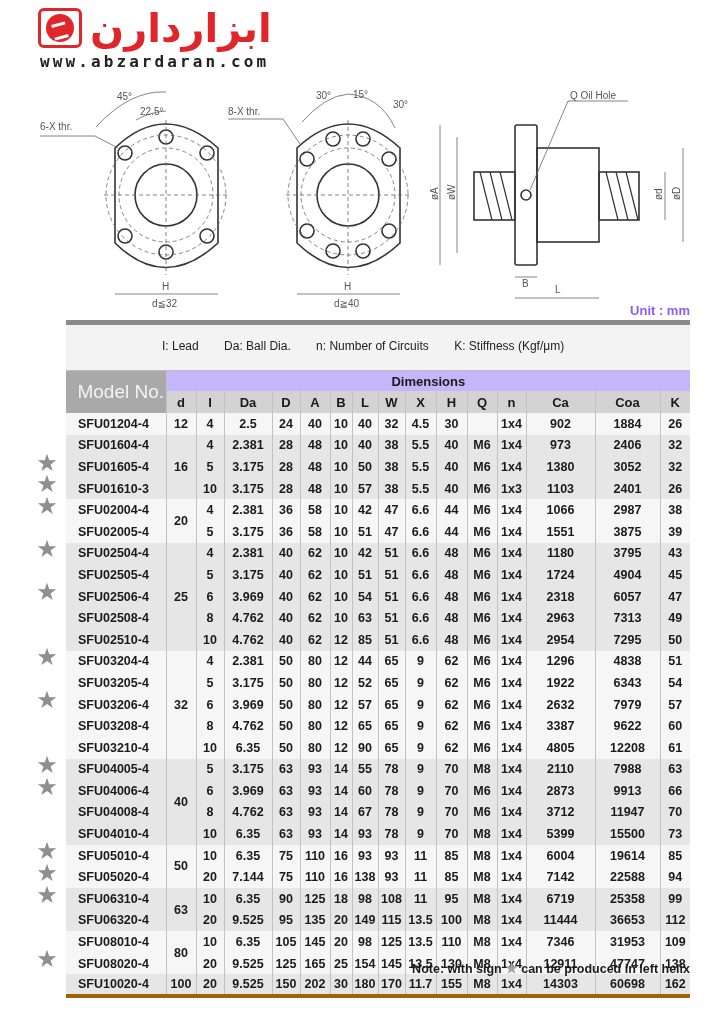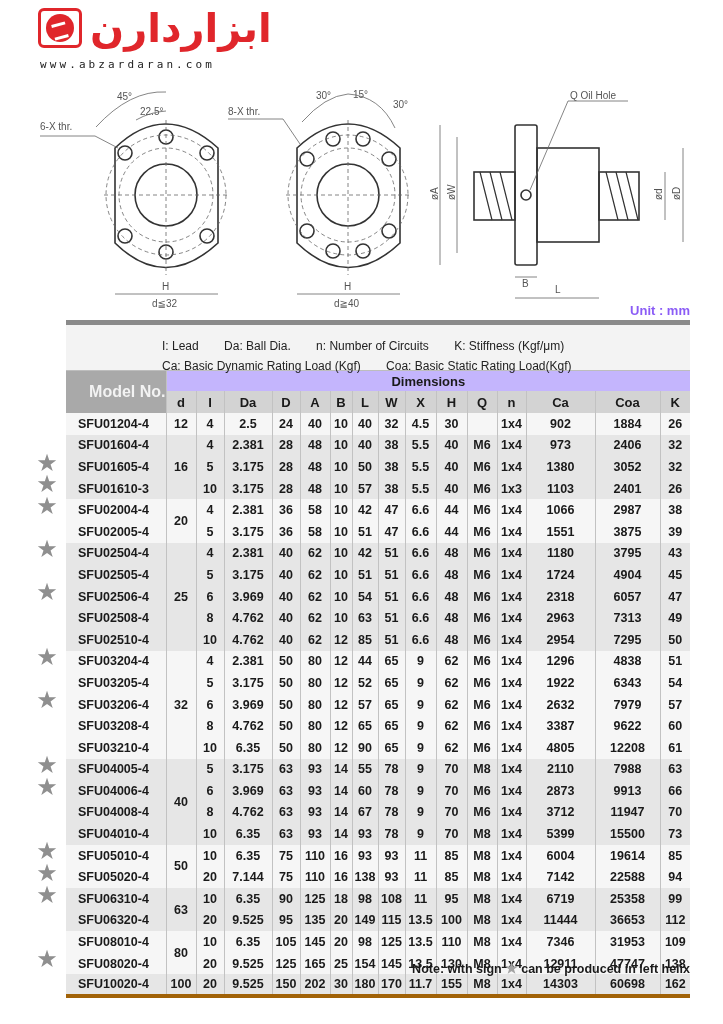--- a/index.html
+++ b/index.html
@@ -5,38 +5,38 @@
   * { box-sizing: border-box; margin: 0; padding: 0; }
   html, body { width: 723px; height: 1024px; background: #ffffff; overflow: hidden; }
   body { position: relative; font-family: "Liberation Sans", sans-serif; color: #1a1a1a; }
 
   
   .logo { position: absolute; left: 38px; top: 8px; display: flex; align-items: flex-end; }
   .logo-box { width: 44px; height: 40px; border: 3px solid #e0262b; border-radius: 6px; display: flex; align-items: center; justify-content: center; }
   .logo-mark { width: 28px; height: 28px; background: #e0262b; border-radius: 50%; position: relative; }
   .logo-mark::after { content: ""; position: absolute; left: 7px; top: 9px; width: 14px; height: 10px; border-top: 3px solid #fff; border-bottom: 3px solid #fff; transform: rotate(-15deg); }
   .logo-text { margin-left: 8px; color: #e0262b; font-size: 40px; font-weight: bold; font-family: "DejaVu Sans", sans-serif; line-height: 40px; letter-spacing: -1px; direction: rtl; }
-  .logo-url { position: absolute; left: 40px; top: 58px; font-family: "DejaVu Sans Mono", monospace; font-size: 11px; letter-spacing: 3.1px; color: #222; }
+  .logo-url { position: absolute; left: 40px; top: 52px; font-family: "DejaVu Sans Mono", monospace; font-size: 16px; letter-spacing: 3.1px; color: #222; font-weight: bold; }
 
   
   .diagram { position: absolute; left: 0; top: 80px; width: 723px; height: 230px; }
   .diagram text { font-family: "Liberation Sans", sans-serif; fill: #555; }
 
   .unit { position: absolute; right: 33px; top: 303px; font-size: 13px; font-weight: bold; color: #8b5cf6; }
 
   
   .panel { position: absolute; left: 66px; top: 320px; width: 624px; }
   .topbar { height: 5px; background: #8a8a8a; }
   .legend { background: #f3f3f3; height: 46px; padding: 11px 0 0 96px; font-size: 12px; line-height: 20px; color: #222; border-bottom: 1px solid #bdbdbd; }
   .legend span { margin-right: 22px; }
 
   table { border-collapse: collapse; width: 624px; table-layout: fixed; }
   td, th { text-align: center; font-size: 12.5px; font-weight: bold; height: 21.6px; padding: 0; border-left: 1px solid #c2c2c2; }
   th { background: #d3d3d3; font-size: 13px; height: 22px; }
-  .model-h { background: #a9a9a9; color: #f3f3f3; font-size: 16px; font-weight: bold; text-align: right; padding-left: 10px; border-left: none; }
+  .model-h { background: #a9a9a9; color: #f3f3f3; font-size: 19px; font-weight: normal; text-align: center; padding-left: 10px; border-left: none; }
   .dims-h { background: #c4b5fd; font-size: 13px; height: 20px; border-bottom: none; }
   td.model { text-align: left; padding-left: 12px; border-left: none; }
   tr.g0 td { background: #f6f6f6; }
   tr.g1 td { background: #e6e6e6; }
   tr.last td { border-bottom: 4px solid #a16207; }
 
   .stars { position: absolute; left: 36px; top: 0; }
   .star { position: absolute; width: 22px; height: 22px; color: #8f8f8f; font-size: 24px; line-height: 22px; text-align: center; }
 
   .note { position: absolute; right: 33px; top: 960px; font-size: 12.5px; font-weight: bold; color: #1a1a1a; }
@@ -144,24 +144,20 @@
 
 <div class="panel">
   <div class="topbar"></div>
   <div class="legend">
     <div>
       <span>I: Lead</span>
       <span>Da: Ball Dia.</span>
       <span>n: Number of Circuits</span>
       <span>K: Stiffness (Kgf/μm)</span>
     </div>
-    <div>
-      <span>Ca: Basic Dynamic Rating Load (Kgf)</span>
-      <span>Coa: Basic Static Rating Load(Kgf)</span>
-    </div>
   </div>
   <table>
     <colgroup>
       <col style="width:100px">
         <col style="width:30px">
         <col style="width:28px">
         <col style="width:48px">
       <col style="width:28px">
         <col style="width:30px">
         <col style="width:22px">

